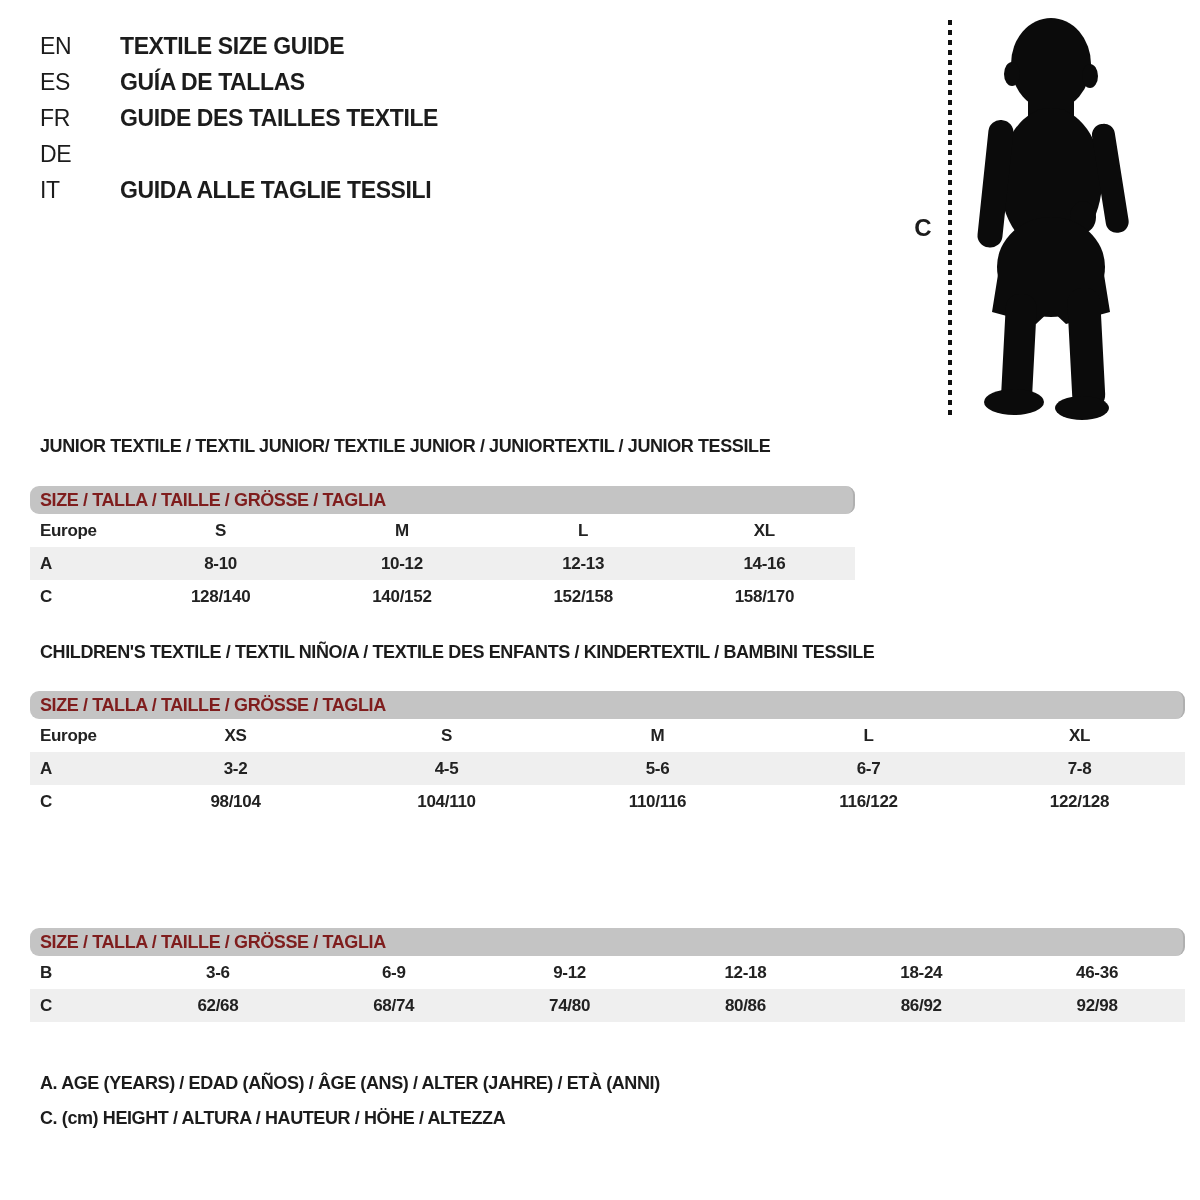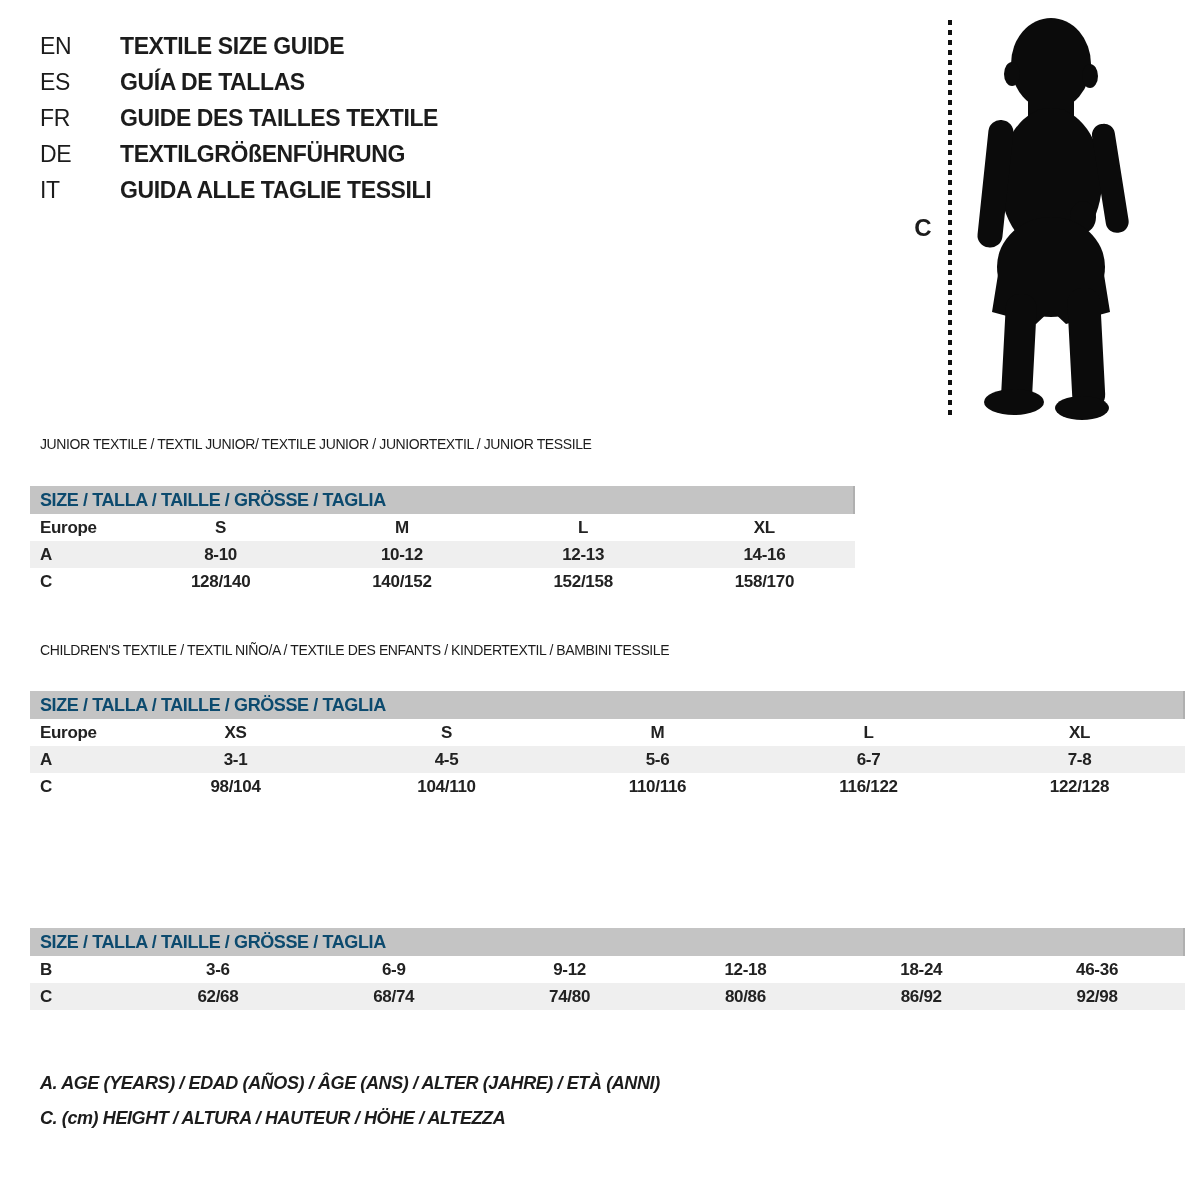--- a/index.html
+++ b/index.html
@@ -24,53 +24,54 @@
     left: 948px; top: 20px; width: 4px; height: 396px;
     background: repeating-linear-gradient(to bottom, #111 0px, #111 5px, transparent 5px, transparent 10px);
   }
   .c-label {
     left: 908px; top: 214px; width: 30px;
     font-weight: bold; font-size: 24px; text-align: center;
   }
   .baby-svg { left: 962px; top: 12px; }
 
   
-  .section-title { font-weight: normal; font-size: 14px; letter-spacing: -0.4px; white-space: nowrap; }
+  .section-title { font-weight: bold; font-size: 18px; letter-spacing: -0.4px; white-space: nowrap; }
   .junior-title   { left: 40px; top: 436px; }
   .children-title { left: 40px; top: 642px; }
   .babies-title   { left: 40px; top: 848px; line-height: 33px; }
 
   
   .size-table { display: block; }
   .junior-table   { left: 30px; top: 486px; width: 825px; }
   .children-table { left: 30px; top: 691px; width: 1155px; }
   .babies-table   { left: 30px; top: 928px; width: 1155px; }
 
   .thead {
     height: 28px; line-height: 28px;
     background: #c4c4c4;
     border-right: 2px solid #b0b0b0;
-    color: #0c4a6e; font-weight: bold; font-size: 18px;
+    color: #7f1d1d; font-weight: bold; font-size: 18px;
     letter-spacing: -0.4px;
     padding-left: 10px;
     white-space: nowrap;
-  }
-  .trow { display: flex; height: 27px; align-items: center; }
+    border-radius: 9px;
+  }
+  .trow { display: flex; height: 33px; align-items: center; }
   .trow.shaded { background: #efefef; }
   .tcell {
     flex: 1; text-align: center;
     font-weight: bold; font-size: 17px; letter-spacing: -0.3px;
     color: #222;
   }
   .tcell.rlabel {
     flex: 0 0 100px; text-align: left; padding-left: 10px;
   }
 
   
-  .legend-block { left: 40px; top: 1066px; font-style: italic; }
+  .legend-block { left: 40px; top: 1066px; }
   .legend-line {
     font-weight: bold; font-size: 18px; letter-spacing: -0.4px;
     line-height: 35px; white-space: nowrap;
   }
 </style>
 </head>
 <body>
 
 <div class="abs lang-block">
   <div class="lang-row">
@@ -80,21 +81,20 @@
   <div class="lang-row">
     <span class="lang-code">ES</span>
     <span class="lang-title">GUÍA DE TALLAS</span>
   </div>
   <div class="lang-row">
     <span class="lang-code">FR</span>
     <span class="lang-title">GUIDE DES TAILLES TEXTILE</span>
   </div>
   <div class="lang-row">
     <span class="lang-code">DE</span>
-    <span class="lang-title">TEXTILGRÖßENFÜHRUNG</span>
   </div>
   <div class="lang-row">
     <span class="lang-code">IT</span>
     <span class="lang-title">GUIDA ALLE TAGLIE TESSILI</span>
   </div>
 </div>
 
 <div class="abs dotted-line"></div>
 <div class="abs c-label">C</div>
 <svg class="abs baby-svg" width="182" height="408" viewBox="0 0 182 408" xmlns="http://www.w3.org/2000/svg">
@@ -160,21 +160,21 @@
   <div class="trow">
     <div class="tcell rlabel">Europe</div>
     <div class="tcell">XS</div>
     <div class="tcell">S</div>
     <div class="tcell">M</div>
     <div class="tcell">L</div>
     <div class="tcell">XL</div>
   </div>
   <div class="trow shaded">
     <div class="tcell rlabel">A</div>
-    <div class="tcell">3-1</div>
+    <div class="tcell">3-2</div>
     <div class="tcell">4-5</div>
     <div class="tcell">5-6</div>
     <div class="tcell">6-7</div>
     <div class="tcell">7-8</div>
   </div>
   <div class="trow">
     <div class="tcell rlabel">C</div>
     <div class="tcell">98/104</div>
     <div class="tcell">104/110</div>
     <div class="tcell">110/116</div>

